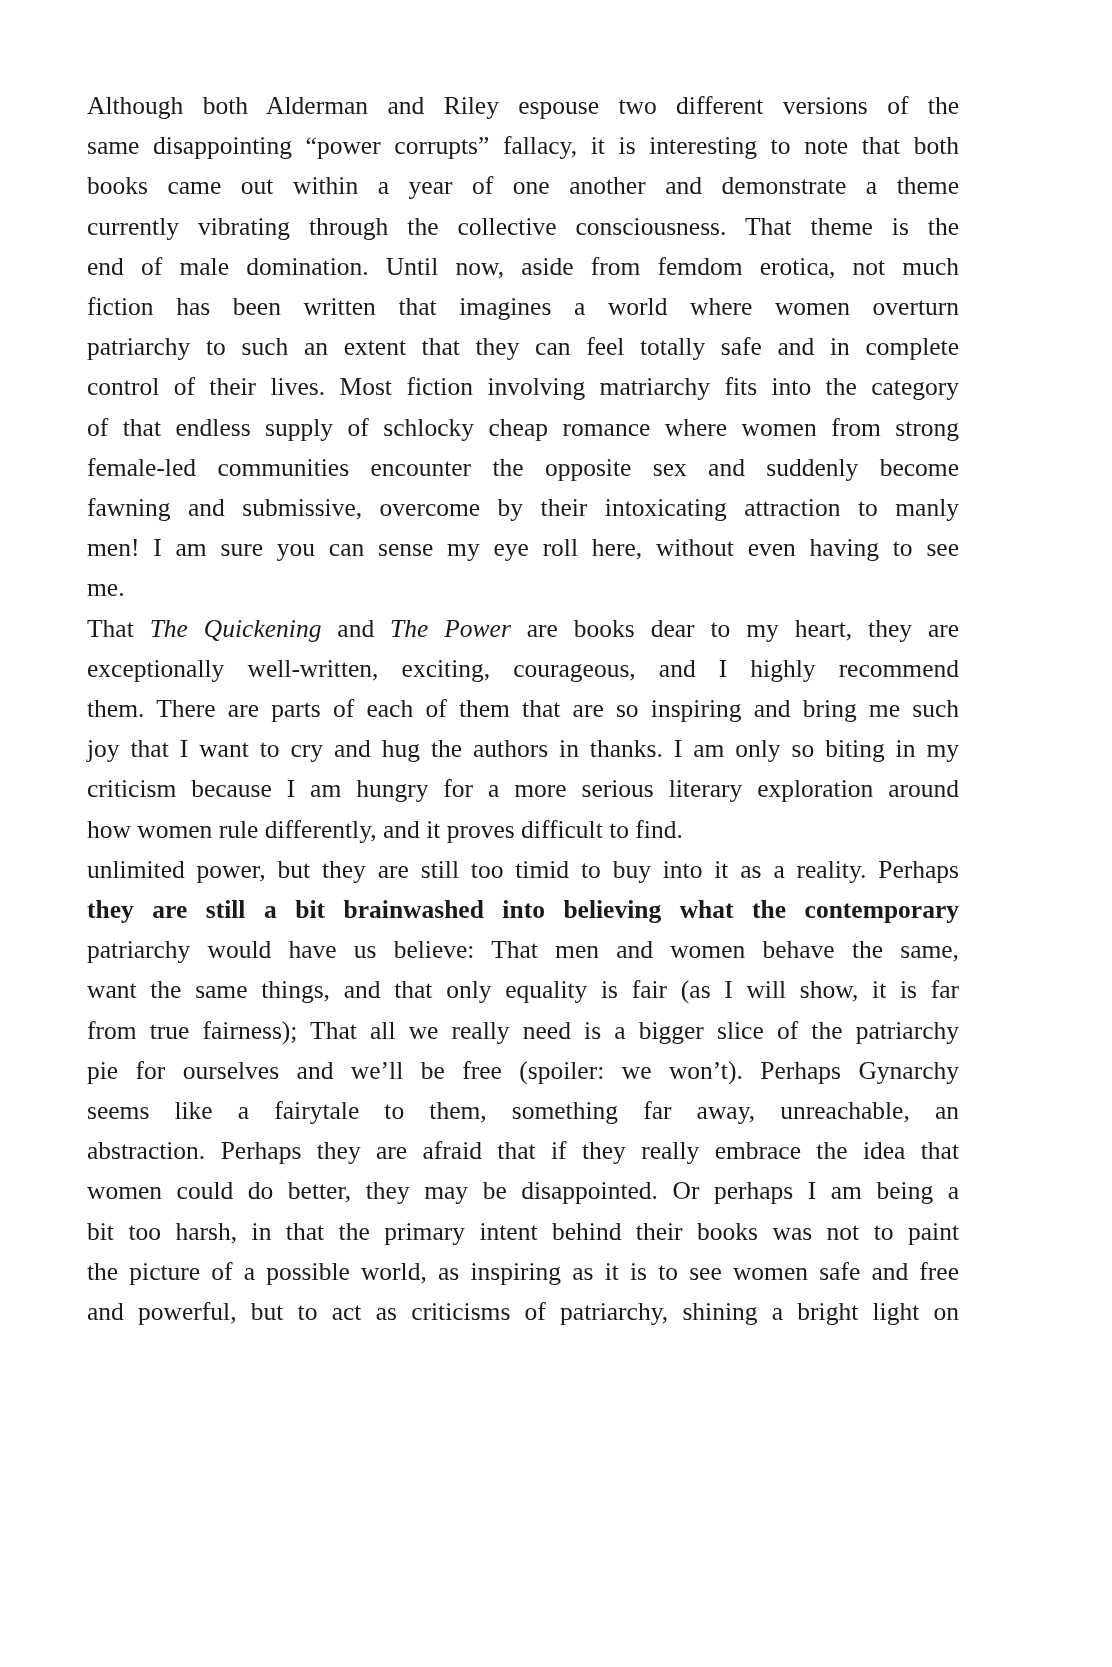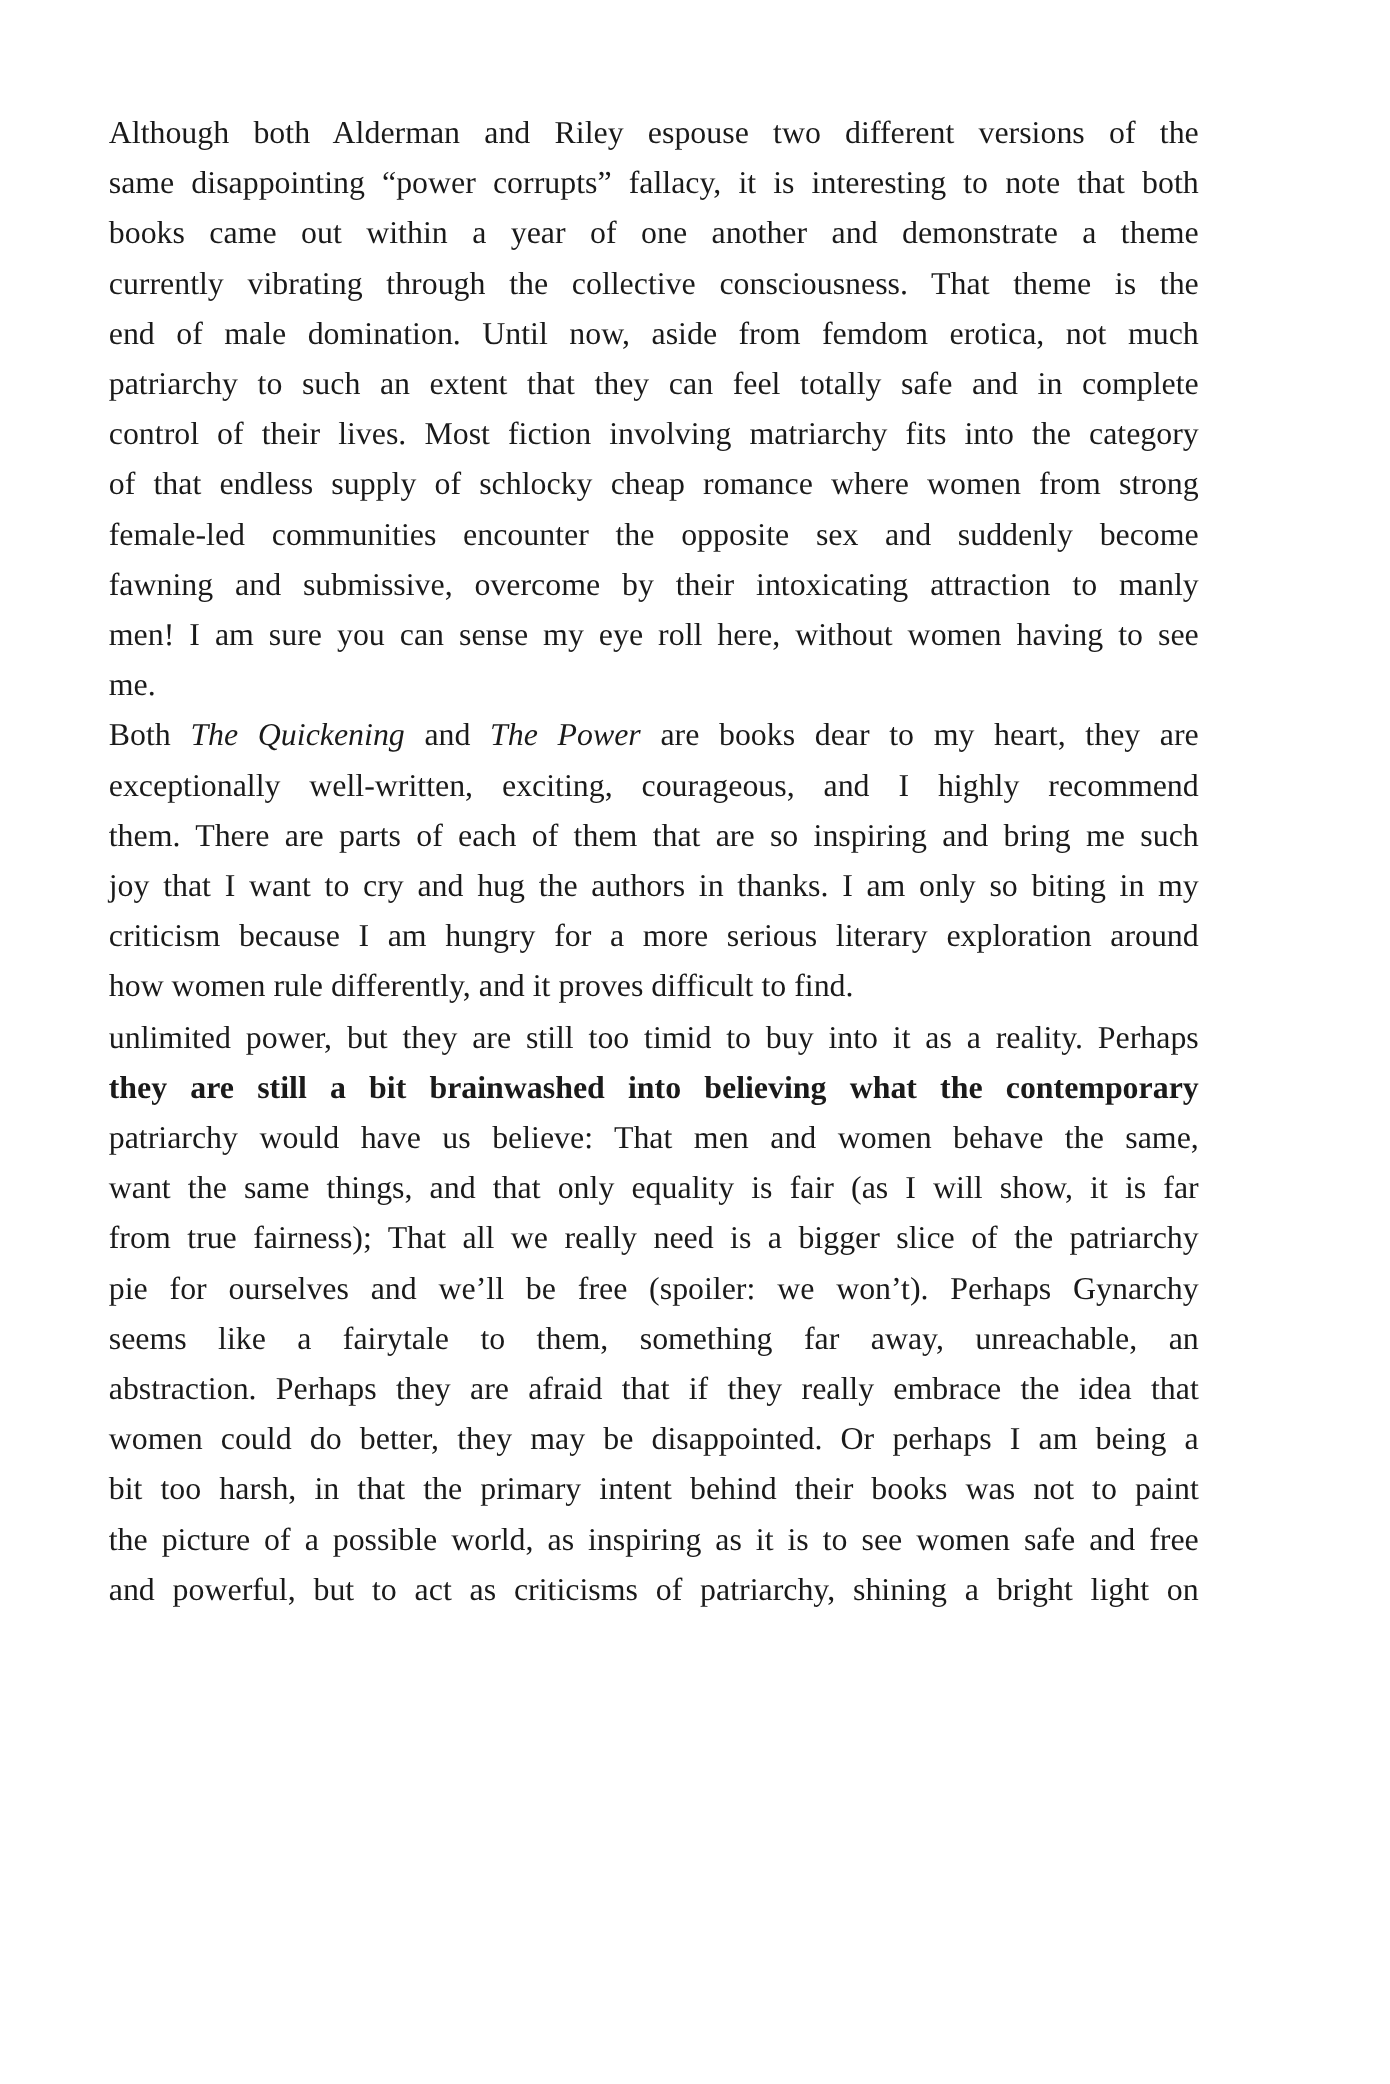--- a/index.html
+++ b/index.html
@@ -46,31 +46,32 @@
 
 <div class="page">
 
 
   <p class="para">
     <span class="line" style="white-space: normal;">Although both Alderman and Riley espouse two different versions of the</span>
     <span class="line" style="white-space: normal;">same disappointing “power corrupts” fallacy, it is interesting to note that both</span>
     <span class="line" style="white-space: normal;">books came out within a year of one another and demonstrate a theme</span>
     <span class="line" style="white-space: normal;">currently vibrating through the collective consciousness. That theme is the</span>
     <span class="line" style="white-space: normal;">end of male domination. Until now, aside from femdom erotica, not much</span>
+    <span class="line" style="white-space: normal;">fiction has been written that imagines a world where women overturn</span>
     <span class="line" style="white-space: normal;">patriarchy to such an extent that they can feel totally safe and in complete</span>
     <span class="line" style="white-space: normal;">control of their lives. Most fiction involving matriarchy fits into the category</span>
     <span class="line" style="white-space: normal;">of that endless supply of schlocky cheap romance where women from strong</span>
     <span class="line" style="white-space: normal;">female-led communities encounter the opposite sex and suddenly become</span>
     <span class="line" style="white-space: normal;">fawning and submissive, overcome by their intoxicating attraction to manly</span>
-    <span class="line" style="white-space: normal;">men! I am sure you can sense my eye roll here, without women having to see</span>
+    <span class="line" style="white-space: normal;">men! I am sure you can sense my eye roll here, without even having to see</span>
     <span class="line last" style="white-space: normal;">me.</span>
   </p>
 
   <p class="para">
-    <span class="line" style="white-space: normal;"><span>Both </span><em>The Quickening</em><span> and </span><em>The Power</em><span> are books dear to my heart, they are</span></span>
+    <span class="line" style="white-space: normal;"><span>That </span><em>The Quickening</em><span> and </span><em>The Power</em><span> are books dear to my heart, they are</span></span>
     <span class="line" style="white-space: normal;">exceptionally well-written, exciting, courageous, and I highly recommend</span>
     <span class="line" style="white-space: normal;">them. There are parts of each of them that are so inspiring and bring me such</span>
     <span class="line" style="white-space: normal;">joy that I want to cry and hug the authors in thanks. I am only so biting in my</span>
     <span class="line" style="white-space: normal;">criticism because I am hungry for a more serious literary exploration around</span>
     <span class="line last" style="white-space: normal;">how women rule differently, and it proves difficult to find.</span>
   </p>
 
   <p class="para">
     <span class="line" style="white-space: normal;">unlimited power, but they are still too timid to buy into it as a reality. Perhaps</span>
     <span class="line" style="white-space: normal; font-weight: bold;">they are still a bit brainwashed into believing what the contemporary</span>

